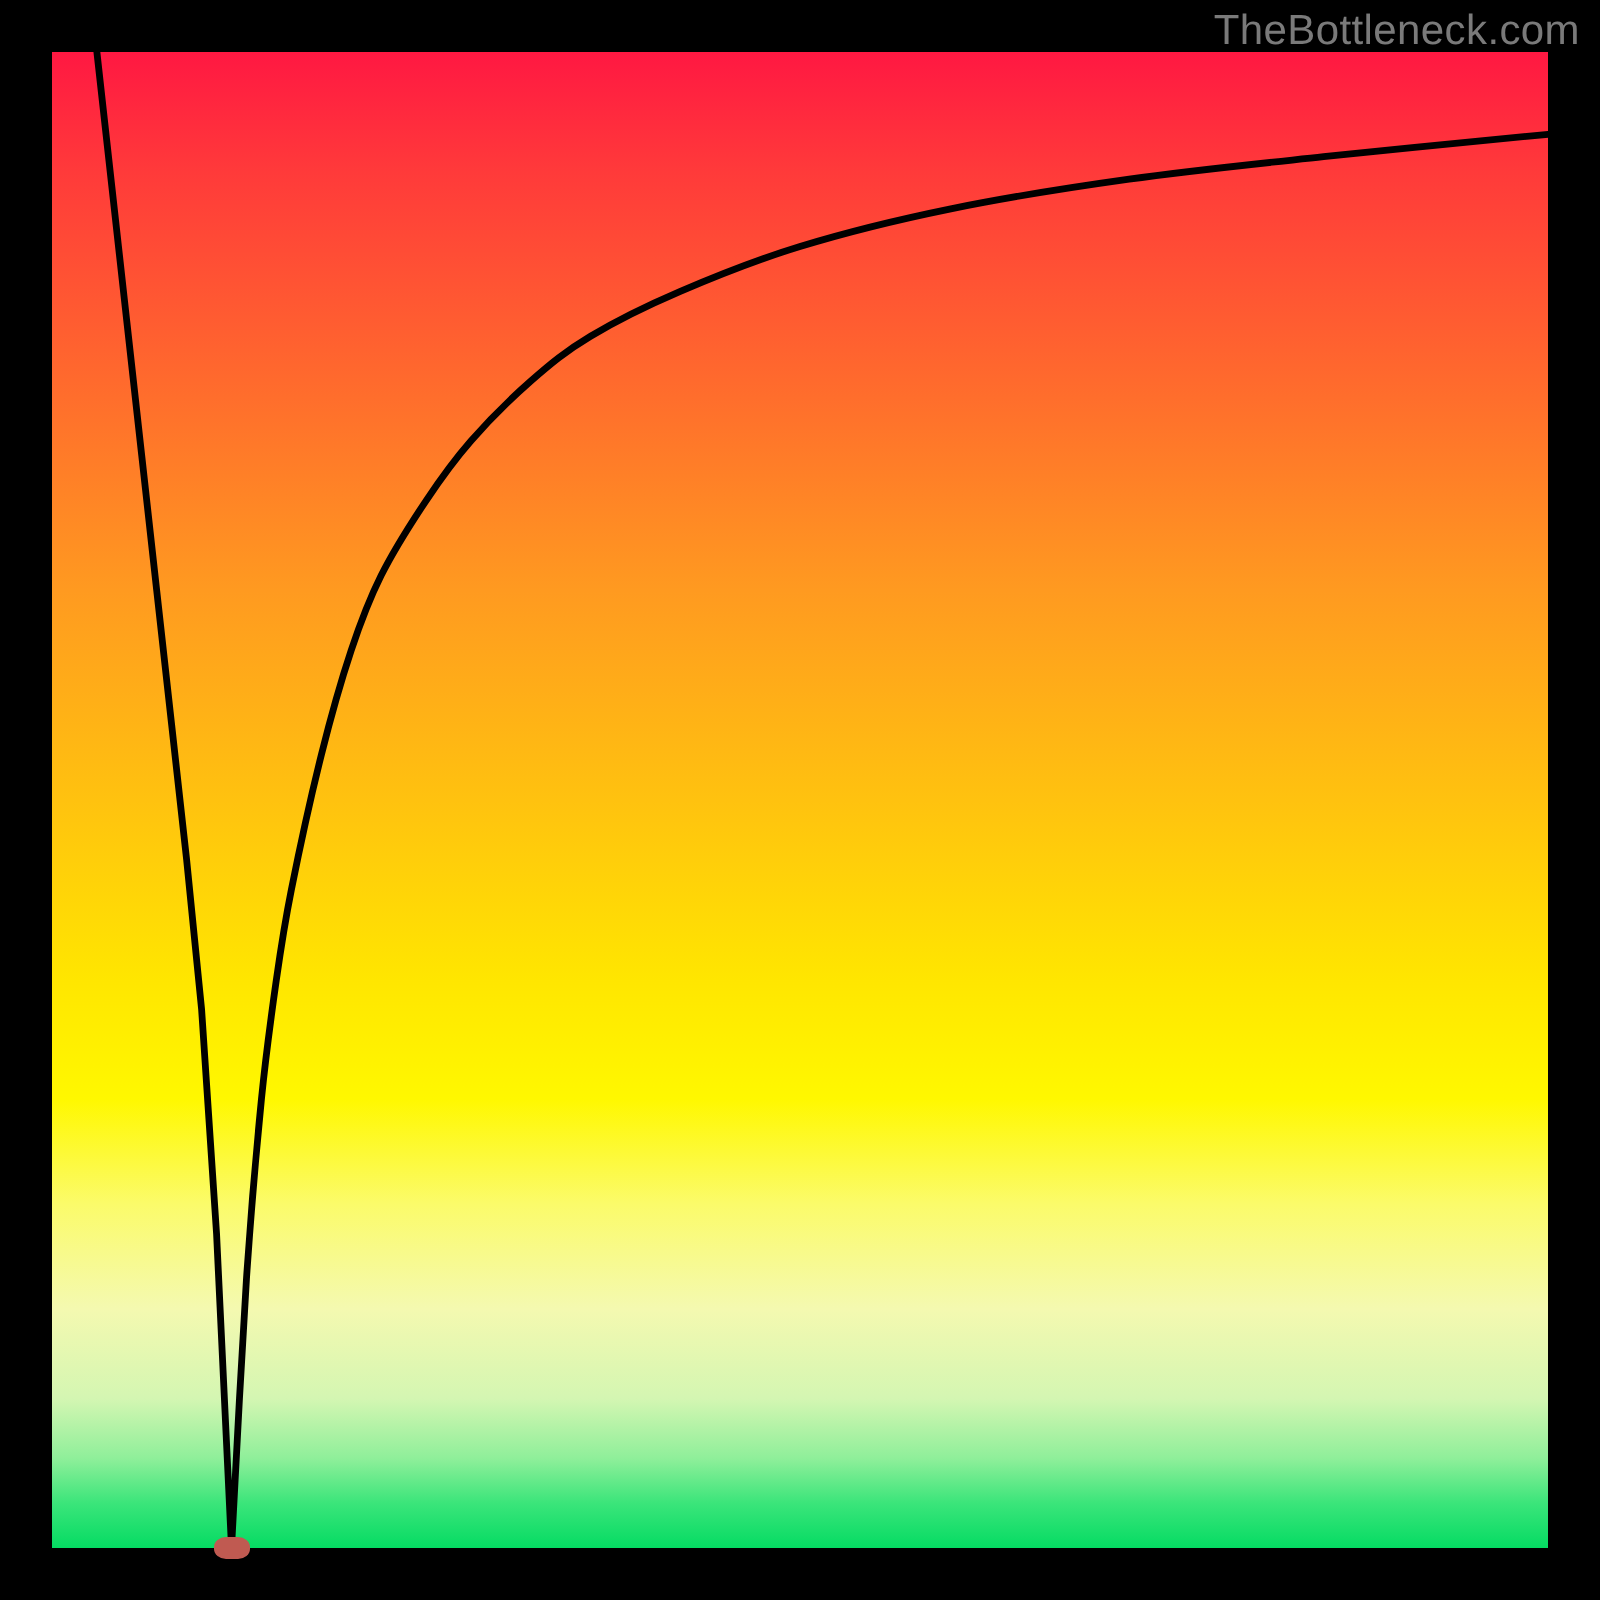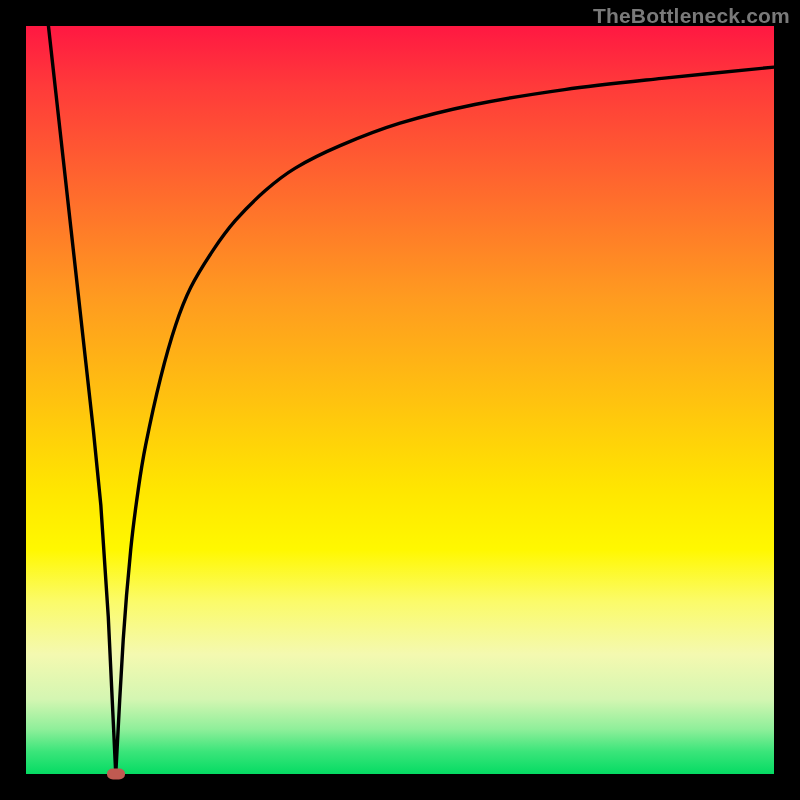--- a/index.html
+++ b/index.html
@@ -39,21 +39,21 @@
       #3be57a 97%,
       #05db63 100%
     );
   }
   .watermark {
     position: absolute;
     top: 4px;
     right: 10px;
     color: #7a7a7a;
     font-size: 21px;
-    font-weight: 700;
+    font-weight: 400;
     letter-spacing: 0.2px;
     font-family: Arial, Helvetica, sans-serif;
   }
   svg.curve {
     position: absolute;
     left: 0;
     top: 0;
     width: 748px;
     height: 748px;
     overflow: visible;

